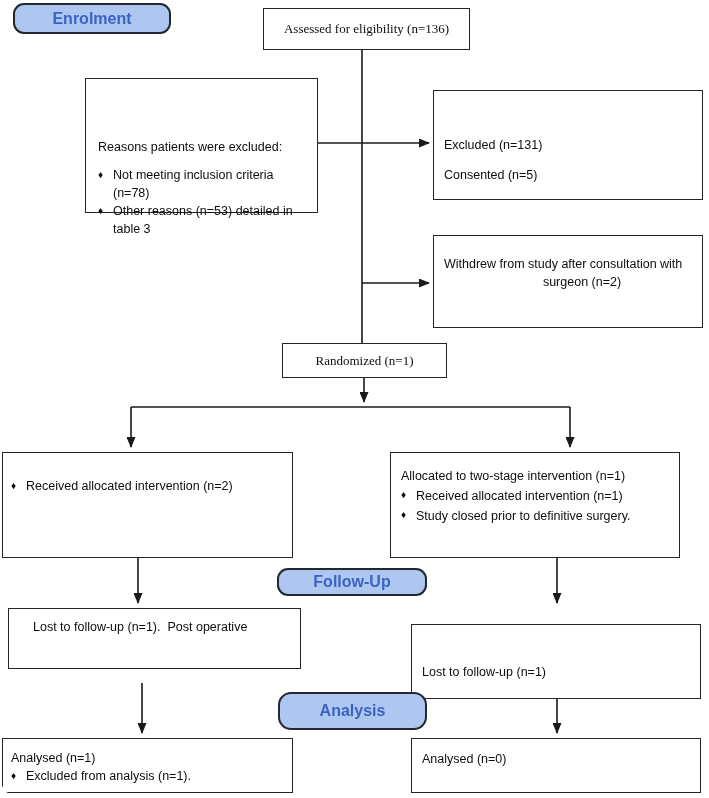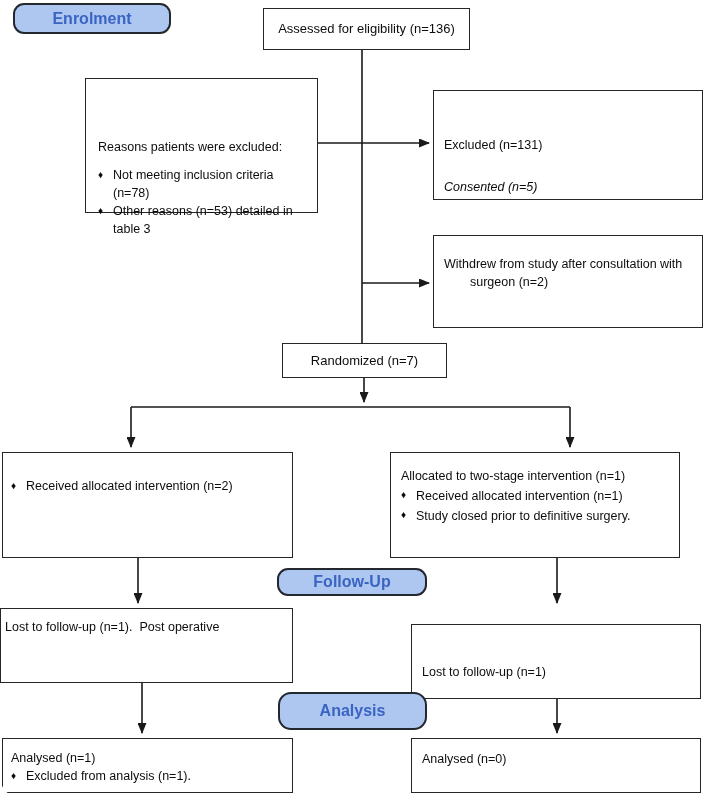--- a/index.html
+++ b/index.html
@@ -6,48 +6,48 @@
   .stage-canvas{
     position:relative;width:709px;height:798px;background:#ffffff;overflow:hidden;
     font-family:"Liberation Sans","DejaVu Sans",sans-serif;
     font-size:12.5px;line-height:18px;color:#0d0d0d;border-radius:21px;
   }
   svg.connectors{position:absolute;left:0;top:0;pointer-events:none;}
   .box{
     position:absolute;background:#ffffff;border:1.5px solid var(--box-border,#262626);
     box-sizing:border-box;
   }
-  .centered{display:flex;align-items:center;justify-content:center;text-align:right;font-size:13px;}
+  .centered{display:flex;align-items:center;justify-content:center;text-align:right;font-size:13px;font-family:Liberation Serif, serif;}
   .pill{
     position:absolute;background:var(--stage-fill,#AEC7F1);
     border:2px solid #23272e;border-radius:11px;box-sizing:border-box;
     display:flex;align-items:center;justify-content:center;
     color:var(--stage-text,#3A63C2);font-size:16px;font-weight:bold;
   }
   .box p{margin:0;}
   .bullet{display:flex;}
   .blt{flex:none;width:15px;font-size:10px;line-height:18px;}
   .bold{font-weight:bold;}
   .prewrap{white-space:pre-wrap;}
   
   #pill-enrolment{left:13px;top:3px;width:158px;height:31px;}
   #box-assessed{left:263px;top:8px;width:207px;height:42px;}
   #box-reasons{left:85px;top:78px;width:233px;height:135px;padding:11px 8px 0 12px;}
   #box-reasons .title{margin-bottom:10px;margin-top:48px;}
   #box-excluded{left:433px;top:90px;width:270px;height:110px;padding:45px 8px 0 10px;}
-  #box-excluded .l2{margin-top:24px;font-style:italic;}
+  #box-excluded .l2{margin-top:12px;}
   #box-withdrew{left:433px;top:235px;width:270px;height:93px;padding:19px 8px 0 10px;}
-  #box-withdrew .l2{padding-left:26px;}
+  #box-withdrew .l2{padding-left:26px;text-align:center;}
   #box-randomized{left:282px;top:343px;width:165px;height:35px;}
   #pill-allocation{left:287px;top:413px;width:147px;height:32px;}
   #box-alloc-left{left:2px;top:452px;width:291px;height:106px;padding:12px 8px 0 8px;}
   #box-alloc-left .bullet{margin-top:12px;}
   #box-alloc-right{left:390px;top:452px;width:290px;height:106px;padding:13px 8px 0 10px;line-height:20px;}
   #pill-followup{left:277px;top:568px;width:150px;height:28px;}
-  #box-fu-left{left:0;top:608px;width:293px;height:75px;padding:9px 8px 0 4px;}
+  #box-fu-left{left:8px;top:608px;width:293px;height:61px;padding:9px 8px 0 24px;}
   #box-fu-right{left:411px;top:624px;width:290px;height:75px;padding:38px 8px 0 10px;}
   #pill-analysis{left:278px;top:692px;width:149px;height:38px;border-radius:13px;}
   #box-an-left{left:2px;top:738px;width:291px;height:55px;padding:10px 8px 0 8px;}
   #box-an-right{left:411px;top:738px;width:290px;height:55px;padding:11px 8px 0 10px;}
 </style>
 </head>
 <body>
 
 <div class="stage-canvas">
 
@@ -96,21 +96,21 @@
     <p>Excluded (n=131)</p>
     <p class="l2">Consented (n=5)</p>
   </div>
 
   <div class="box" id="box-withdrew">
     <p>Withdrew from study after consultation with</p>
     <p class="l2">surgeon (n=2)</p>
   </div>
 
   <div class="box centered" id="box-randomized">
-    <span>Randomized (n=7)</span>
+    <span>Randomized (n=1)</span>
   </div>
 
 
   <div class="box" id="box-alloc-left">
     <div class="bullet">
       <span class="blt">♦</span>
       <span>Received allocated intervention (n=2)</span>
     </div>
   </div>
 

